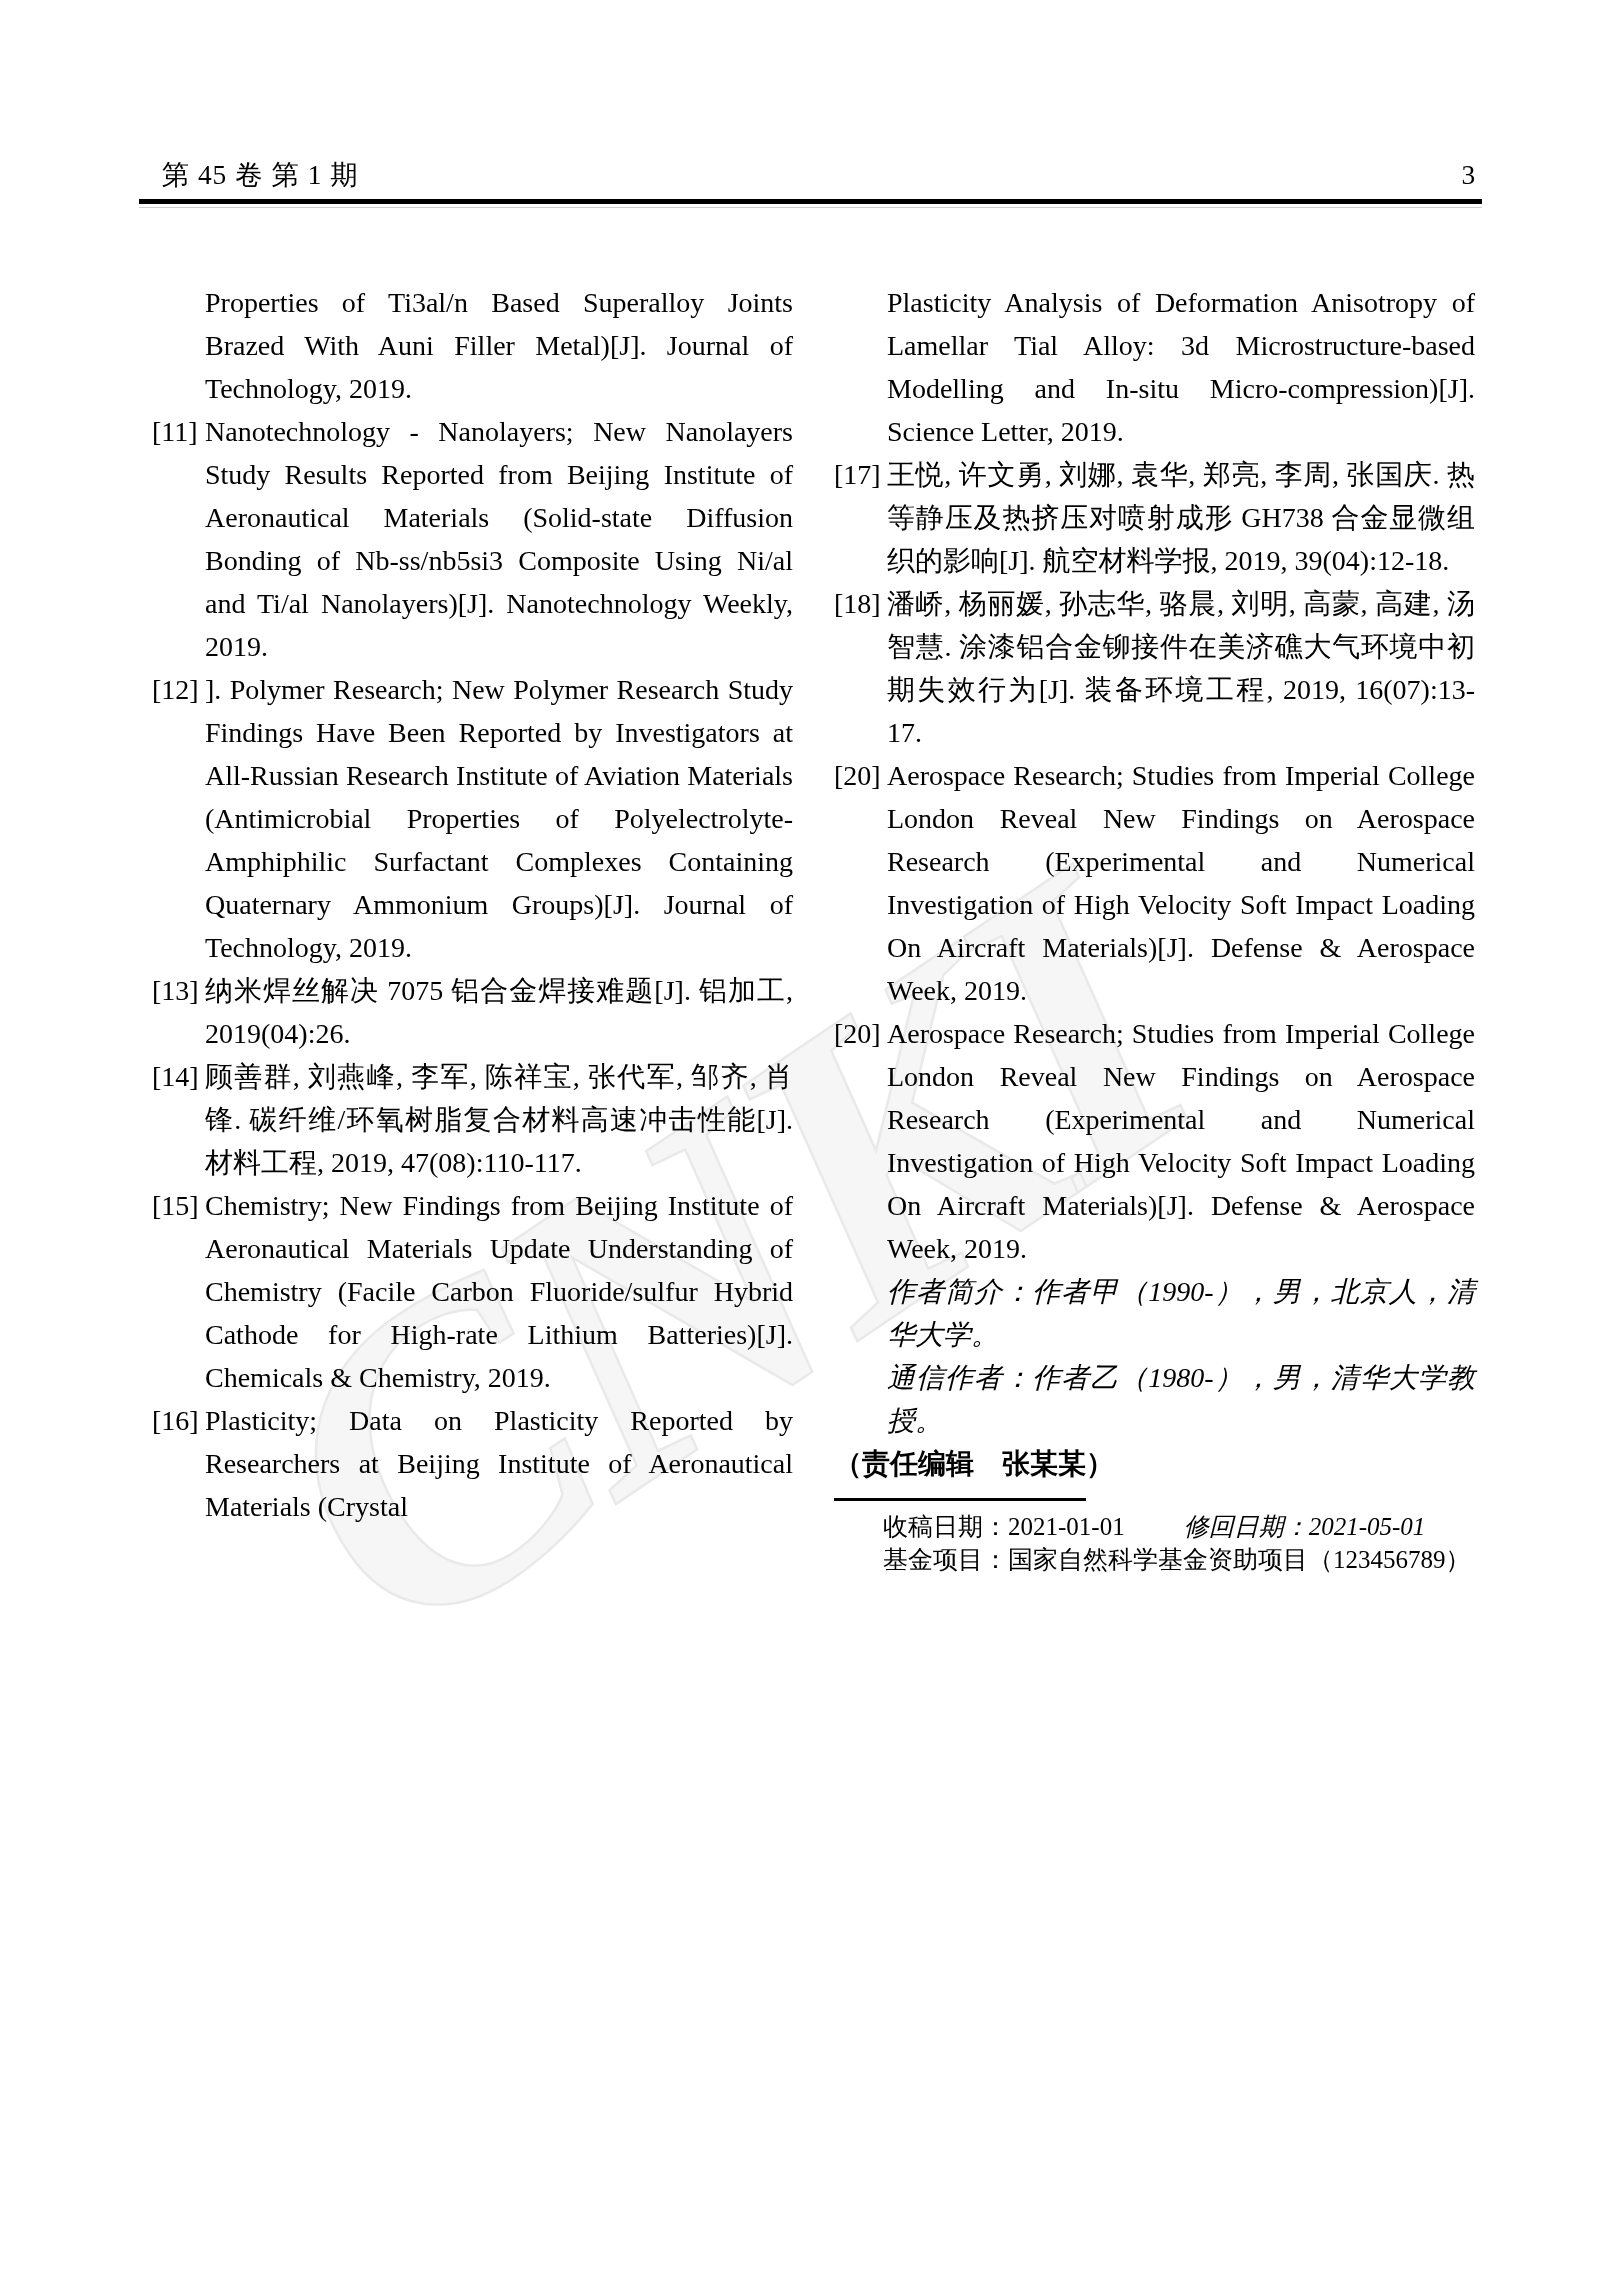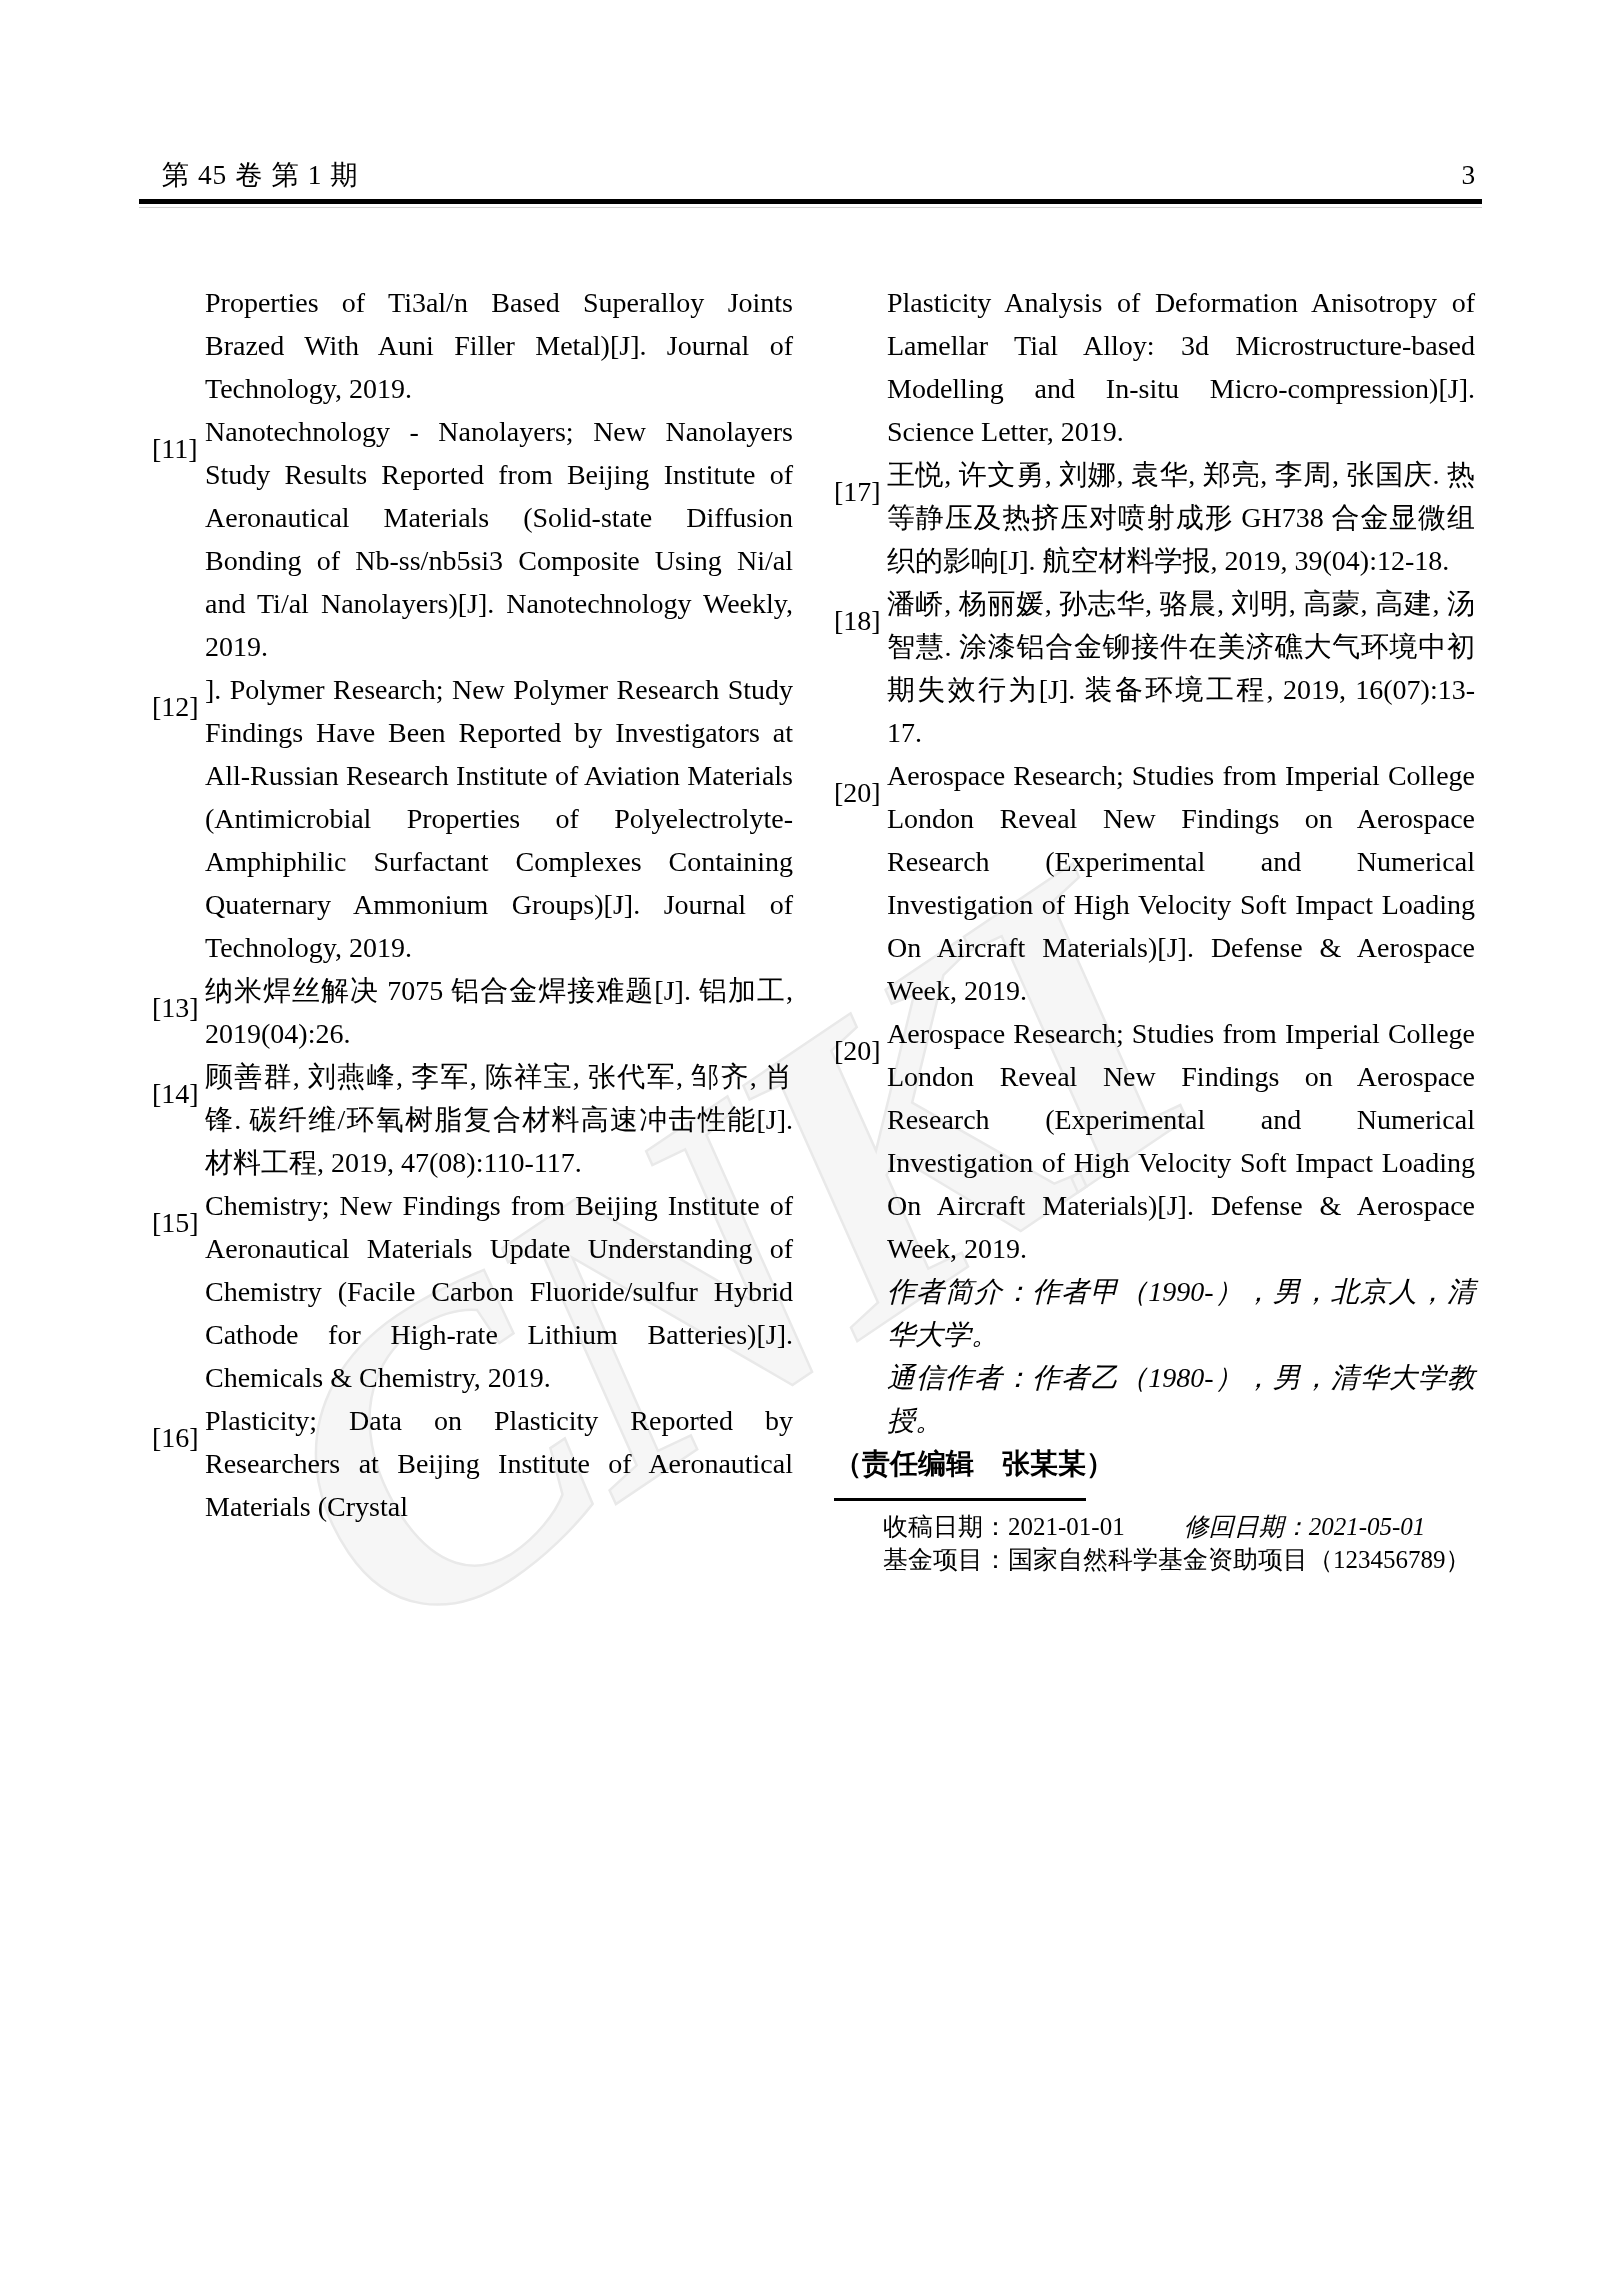--- a/index.html
+++ b/index.html
@@ -43,21 +43,21 @@
   .columns {
     position:absolute;
     left:152px; top:233px; width:1323px;
     display:flex; gap:41px;
     font-size:28px; line-height:43px;
     z-index:1;
   }
   .col { width:641px; flex:0 0 641px;margin-top:48px; }
 
   .ref { position:relative; padding-left:53px; text-align:justify; }
-  .ref-num { position:absolute; left:0; top:17px; }
+  .ref-num { position:absolute; left:0; top:0; }
 
   .author-line { padding-left:53px; text-align:justify;font-style:italic; }
   .editor-line { text-align:left; font-weight:bold; padding-right:5.9px; }
 
   .footnote { margin-top:12.7px; font-size:25px; line-height:33px; }
   .footnote-rule { width:252px; height:2.9px; background:#000; margin:0 0 9.8px 0; }
   .footnote-line { padding-left:49px; white-space:nowrap; }
   .revised-group { margin-left:59px;font-style:italic; }
 </style>
 </head>

